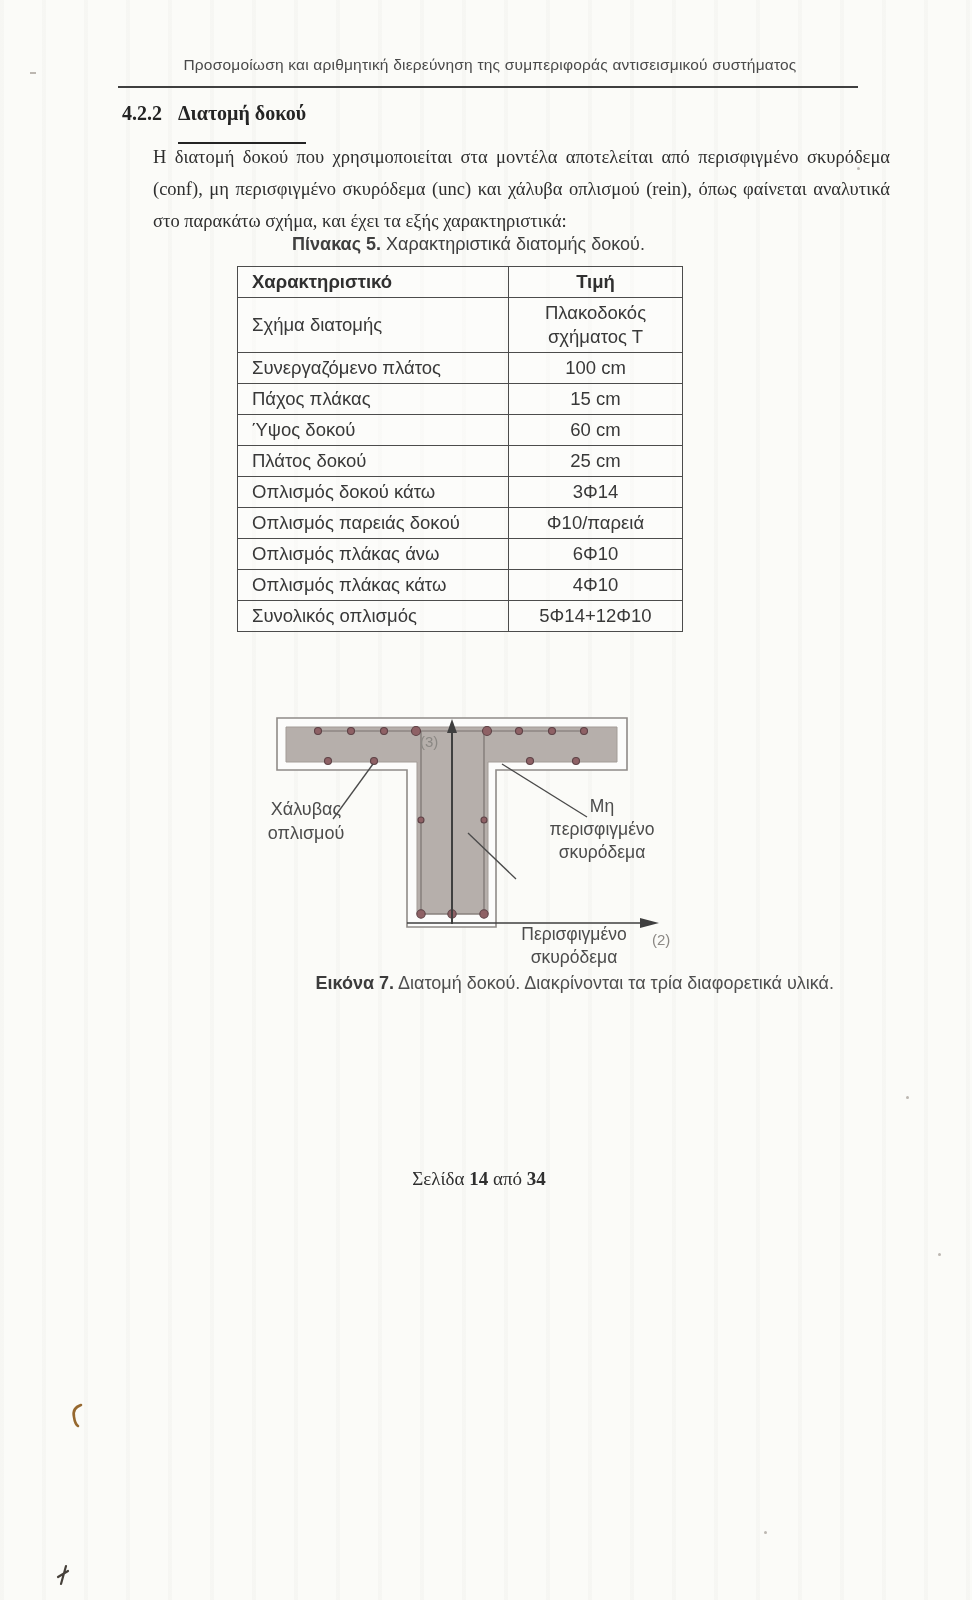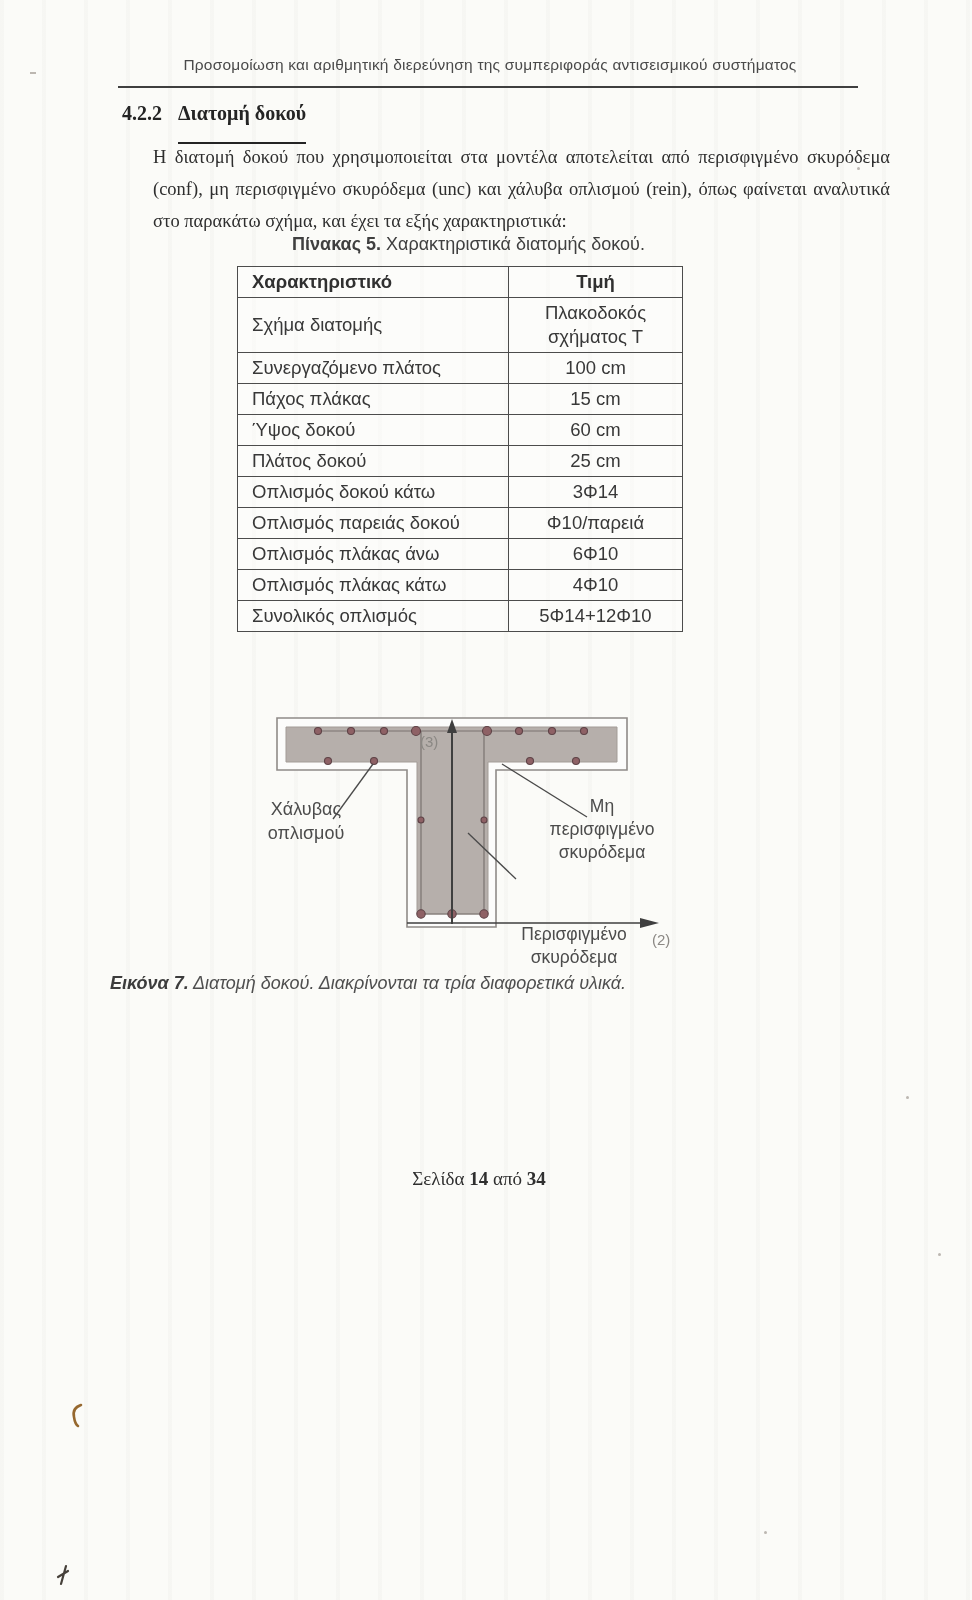--- a/index.html
+++ b/index.html
@@ -59,21 +59,21 @@
   .steel-label{left:258px;top:797px;width:96px;font-size:18px;line-height:24px;}
   .unconfined-label{left:536px;top:795px;width:132px;}
   .confined-label{left:496px;top:923px;width:116px;margin-left:20px;}
   .axis-label{
     position:absolute;font-size:15px;color:#8b8884;
   }
   .axis3-label{left:420px;top:733px;}
   .axis2-label{left:652px;top:931px;}
   .figure-caption{
     position:absolute;top:973px;left:120px;width:724px;
-    text-align:left;font-size:18px;color:#4f4f4f;transform:translateX(-10px);font-style:italic;
+    text-align:right;font-size:18px;color:#4f4f4f;transform:translateX(-10px);
   }
   .figure-caption .bold{color:#3c3c3c;}
   .page-footer{
     position:absolute;top:1168px;left:0;width:972px;
     text-align:center;font-family:"Liberation Serif", serif;
     font-size:19px;color:#2f2f2f;transform:translateX(-7px);
   }
   .pen-mark{position:absolute;}
   .scan-speck{position:absolute;width:3px;height:3px;border-radius:50%;
     background:rgba(110,100,90,0.45);}

